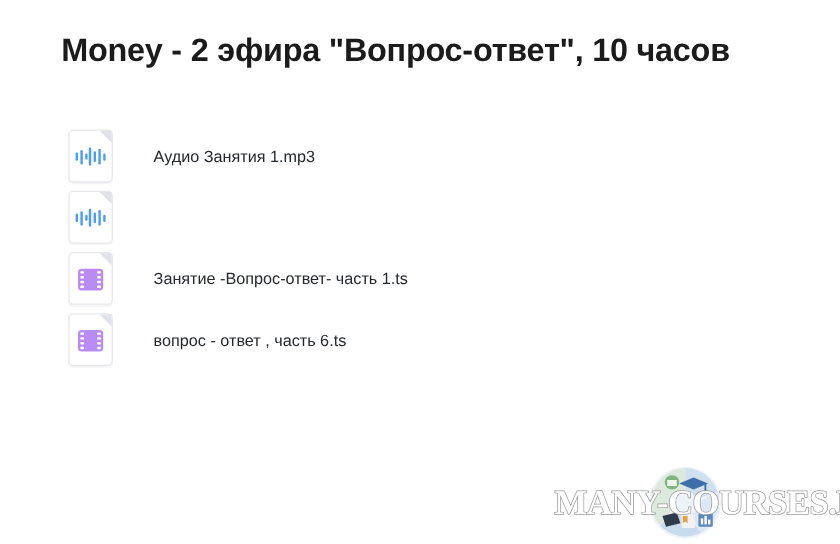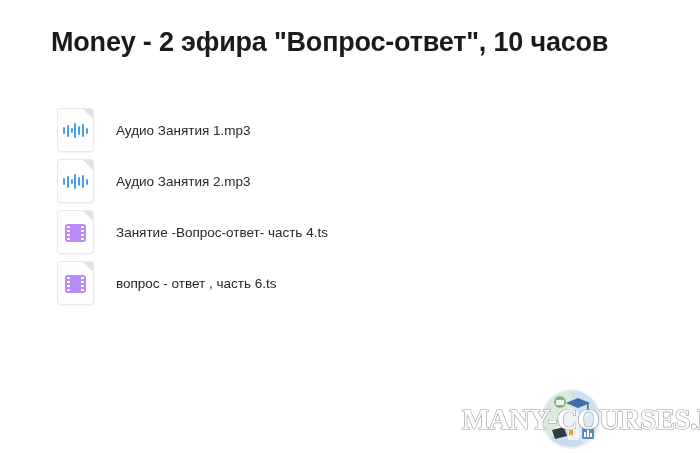--- a/index.html
+++ b/index.html
@@ -109,21 +109,21 @@
   .film .holes.right { right: 2px; }
   .film .holes b {
     display: block;
     width: 3px;
     height: 2px;
     background: #ffffff;
     border-radius: 0.5px;
   }
 
   .file-label {
-    margin-left: 22px;
+    margin-left: 34px;
     font-size: 13.5px;
     color: #25282c;
     white-space: nowrap;
   }
 
   .watermark {
     position: absolute;
     left: 462px;
     top: 386px;
     width: 238px;
@@ -185,21 +185,20 @@
       <span class="wave">
         <i style="height:7px"></i>
           <i style="height:12px"></i>
           <i style="height:5px"></i>
           <i style="height:15px"></i>
           <i style="height:9px"></i>
           <i style="height:13px"></i>
           <i style="height:6px"></i>
       </span>
     </span>
-    <span class="file-label">Аудио Занятия 2.mp3</span>
   </div>
 
   <div class="file-row">
     <span class="file-icon">
       <span class="sheet"></span>
       <span class="fold"></span>
       <span class="film">
         <span class="holes left">
             <b></b>
             <b></b>
@@ -207,21 +206,21 @@
             <b></b>
           </span>
         <span class="holes right">
             <b></b>
             <b></b>
             <b></b>
             <b></b>
           </span>
       </span>
     </span>
-    <span class="file-label">Занятие -Вопрос-ответ- часть 4.ts</span>
+    <span class="file-label">Занятие -Вопрос-ответ- часть 1.ts</span>
   </div>
 
   <div class="file-row">
     <span class="file-icon">
       <span class="sheet"></span>
       <span class="fold"></span>
       <span class="film">
         <span class="holes left">
             <b></b>
             <b></b>

